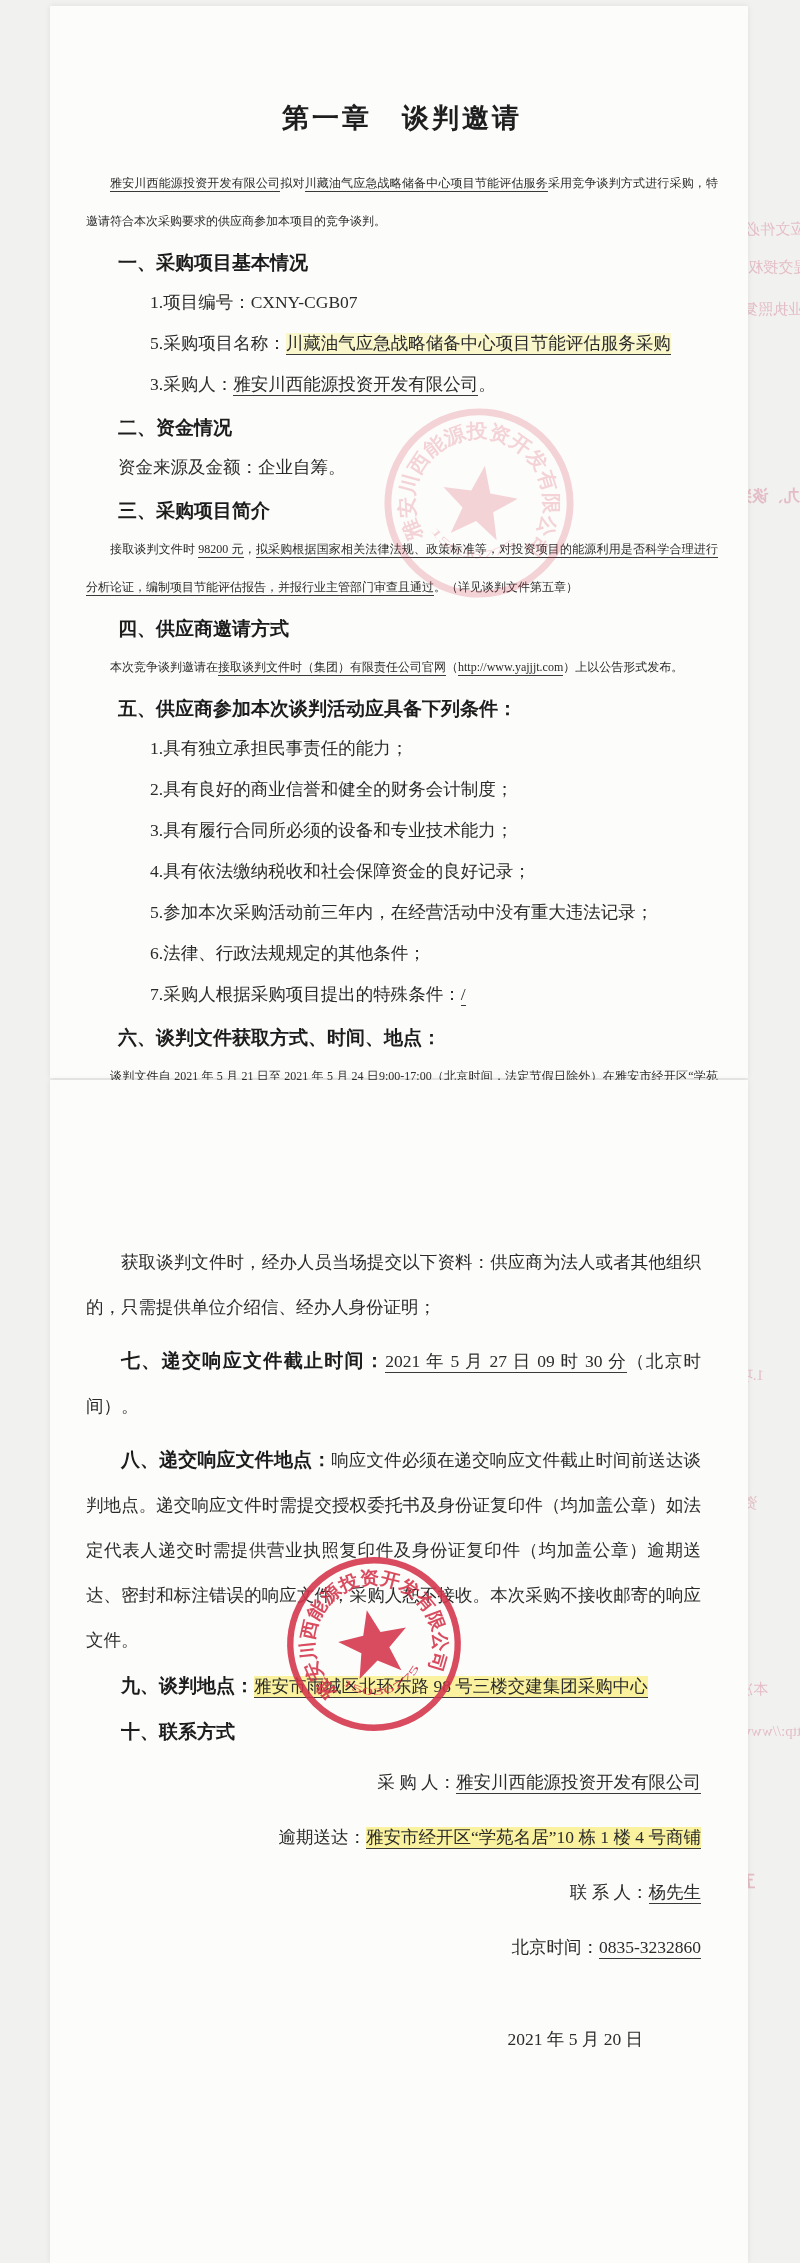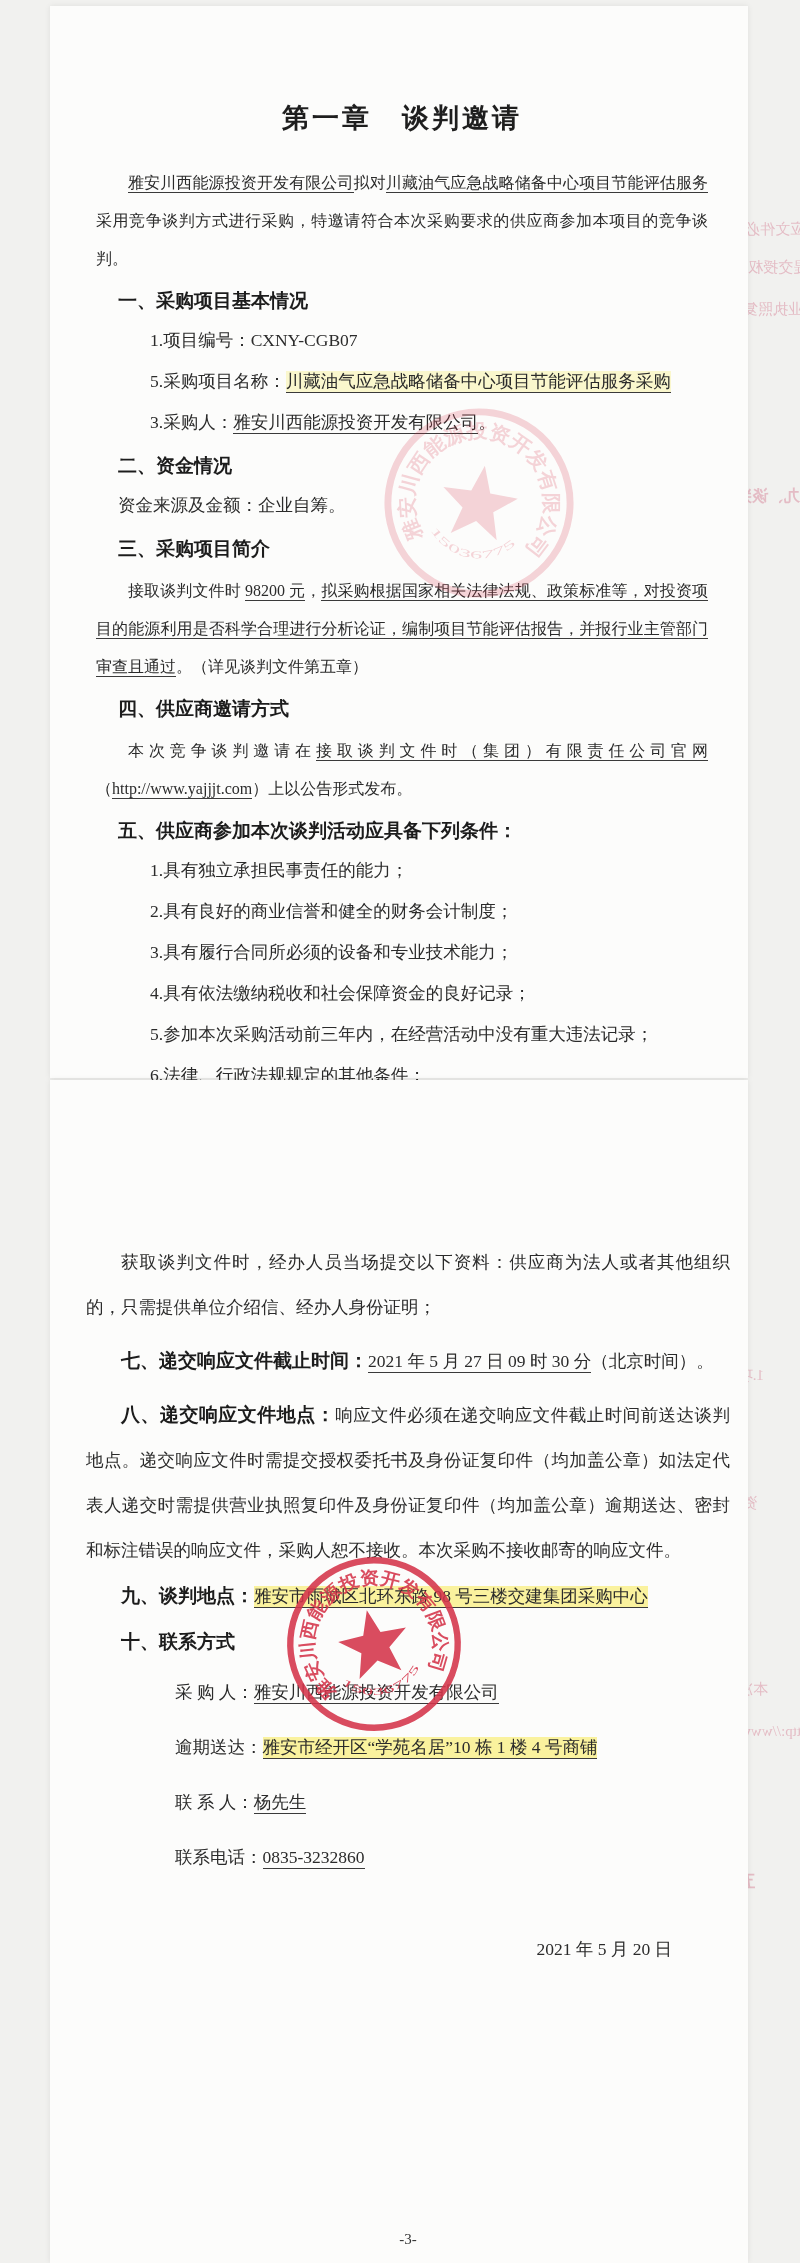--- a/index.html
+++ b/index.html
@@ -8,36 +8,36 @@
     background:#f1f1ef;
     font-family:"Liberation Serif","DejaVu Serif",serif;
     color:#2b2b2b;overflow:hidden;
   }
   .sheet{
     position:absolute;left:50px;width:698px;
     background:#fcfcfb;
     box-shadow:0 0 6px rgba(0,0,0,.08);
   }
   #sheet1{top:6px;height:1072px;padding:54px 30px 0 36px;box-sizing:border-box;}
-  #sheet2{top:1080px;height:1183px;padding:160px 18px 0 36px;box-sizing:border-box;}
+  #sheet2{top:1080px;height:1183px;padding:160px 47px 0 36px;box-sizing:border-box;}
   .doc-title{
     text-align:center;font-size:27px;font-weight:bold;
     letter-spacing:3px;margin:40px 0 28px 0;color:#1e1e1e;
   }
-  .para{font-size:16px;line-height:38px;text-align:justify;text-indent:2em;margin:10px;}
+  .para{font-size:12px;line-height:38px;text-align:justify;text-indent:2em;margin:0;}
   .para2{font-size:17.5px;line-height:45px;text-align:justify;text-indent:2em;margin:0;}
   .hd{font-size:19px;font-weight:bold;margin:10px 0 6px 32px;color:#1c1c1c;}
   .hd2{font-size:19px;font-weight:bold;color:#1c1c1c;}
   .item{font-size:17.5px;line-height:41px;margin-left:64px;}
   .cond{font-size:17.5px;line-height:41px;margin-left:64px;}
   .u{border-bottom:1.2px solid #3a3a3a;padding-bottom:1px;}
   .hl{background:rgba(247,233,82,.55);margin-top:44px;}
   .hl-soft{background:rgba(249,240,140,.42);}
   .pageno{text-align:center;font-size:15px;margin-top:26px;color:#333;}
-  .contact-row{font-size:17.5px;line-height:55px;margin-left:89px;}
+  .contact-row{font-size:17.5px;line-height:55px;margin-left:89px;text-align:right;}
   .date-line{font-size:17.5px;text-align:right;margin:52px 58px 0 0;}
   .stamp{position:absolute;pointer-events:none;}
   #stamp-main{left:283px;top:1553px;width:182px;height:182px;opacity:.88;transform:rotate(-12deg);}
   #stamp-faint{left:380px;top:404px;width:198px;height:198px;opacity:.20;transform:rotate(9deg);}
   #ghost-layer{position:absolute;left:0;top:0;width:800px;height:2263px;pointer-events:none;}
   .ghost{position:absolute;transform:scaleX(-1);white-space:nowrap;filter:blur(.4px);}
   .ghost.p{color:rgba(211,110,135,.40);}
   .ghost.g{color:rgba(110,110,112,.30);}
   .ghost.b{font-weight:bold;}
   .spacer8{height:8px;}
@@ -124,21 +124,21 @@
 
   <p class="para2"><span class="hd2">八、递交响应文件地点：</span><span>响应文件必须在递交响应文件截止时间前送达谈判地点。递交响应文件时需提交授权委托书及身份证复印件（均加盖公章）如法定代表人递交时需提供营业执照复印件及身份证复印件（均加盖公章）逾期送达、密封和标注错误的响应文件，采购人恕不接收。本次采购不接收邮寄的响应文件。</span></p>
 
   <p class="para2"><span class="hd2">九、谈判地点：</span><span class="u hl">雅安市雨城区北环东路 98 号三楼交建集团采购中心</span></p>
 
   <p class="para2" style="text-indent:2em;"><span class="hd2">十、联系方式</span></p>
 
   <div class="contact-row"><span>采 购 人：</span><span class="u">雅安川西能源投资开发有限公司</span></div>
   <div class="contact-row"><span>逾期送达：</span><span class="u hl">雅安市经开区“学苑名居”10 栋 1 楼 4 号商铺</span></div>
   <div class="contact-row"><span>联 系 人：</span><span class="u">杨先生</span></div>
-  <div class="contact-row"><span>联系电话：</span><span class="u">0835-3232860</span></div>
+  <div class="contact-row"><span>北京时间：</span><span class="u">0835-3232860</span></div>
 
   <div class="date-line">2021 年 5 月 20 日</div>
 
   <div class="pageno" style="margin-top:270px;">-3-</div>
 </div>
 
 <div class="stamp" id="stamp-faint">
   <svg viewBox="0 0 200 200" width="100%" height="100%">
     <circle cx="100" cy="100" r="92" fill="none" stroke="#d5344a" stroke-width="7"></circle>
     <polygon fill="#d5344a" points="100,62 109.7,88.65 138.04,89.64 115.69,107.1 123.51,134.36 100,118.5 76.49,134.36 84.31,107.1 61.96,89.64 90.3,88.65"></polygon>

